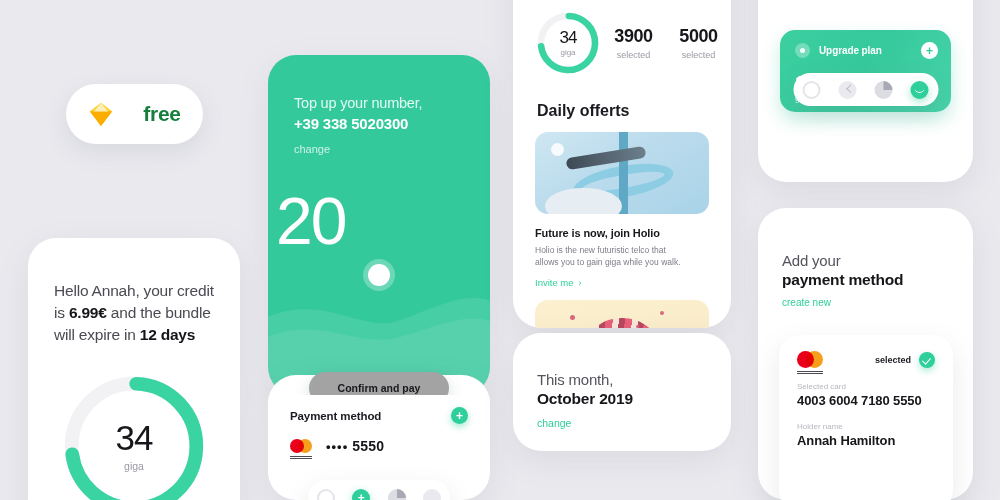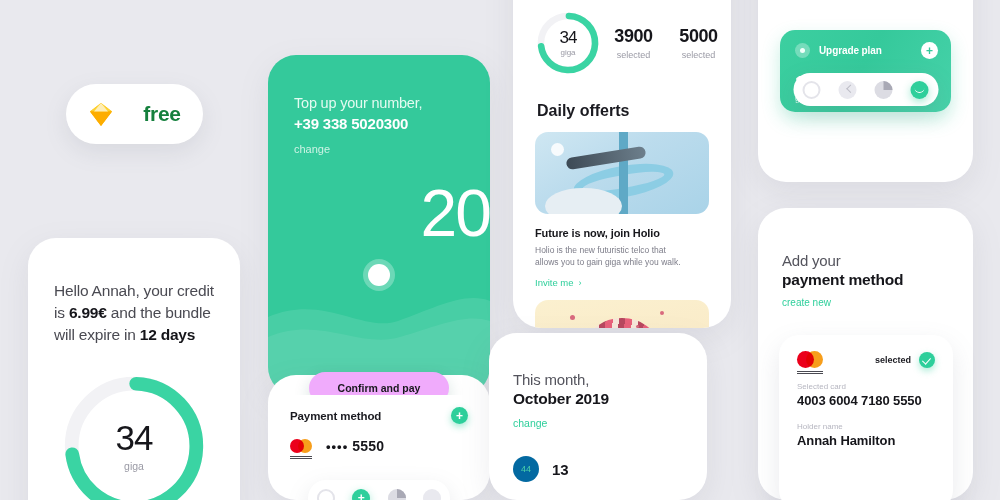--- a/index.html
+++ b/index.html
@@ -49,33 +49,33 @@
   
   #topup-card { left: 268px; top: 55px; width: 222px; height: 340px; border-radius: 28px; background: #34c99b; }
   .topup-inner { position: relative; height: 100%; }
   .wave { position: absolute; left: 0; bottom: 0; width: 100%; }
   .topup-head { padding: 38px 26px 0 26px; position: relative; z-index: 3; }
   .topup-title { font-size: 14.5px; color: #e3fbf1; line-height: 20px; letter-spacing: -0.2px; }
   .topup-number { font-size: 15px; color: #ffffff; font-weight: bold; letter-spacing: -0.2px; line-height: 21px; }
   .topup-change { font-size: 11px; color: #cdf3e5; margin-top: 9px; }
   .topup-amount {
     position: relative; z-index: 3;
-    text-align: right; margin-top: 20px;
+    text-align: left; margin-top: 28px;
     font-size: 66px; color: #ffffff; font-weight: 300; letter-spacing: -2px; padding-left: 8px;
   }
   .slider-knob {
     position: absolute; z-index: 4; left: 50%; top: 209px;
     transform: translateX(-50%);
     width: 22px; height: 22px; border-radius: 50%;
     background: #ffffff; box-shadow: 0 0 0 5px rgba(255,255,255,0.28);
   }
   .confirm-btn {
     position: absolute; z-index: 4; left: 50%; top: 317px; transform: translateX(-50%);
     width: 140px; height: 32px; border-radius: 16px;
-    background: #f0abfc; border: none;
+    background: #a3a3a3; border: none;
     display: flex; align-items: center; justify-content: center;
     font-size: 10.5px; font-weight: bold; color: #18181d;
     font-family: "Liberation Sans", sans-serif;
     box-shadow: 0 6px 16px rgba(20,90,70,0.18);
     cursor: pointer;
   }
 
   
   #payment-card { left: 268px; top: 375px; width: 222px; height: 125px; border-radius: 28px; }
   .pm-row { display: flex; align-items: center; justify-content: space-between; padding: 32px 22px 0 22px; }
@@ -161,21 +161,21 @@
     background: repeating-linear-gradient(100deg,#e8607a 0 7px,#f6e6d9 7px 13px,#b8475f 13px 19px);
   }
   .img-warm .cone {
     position:absolute; left:7%; top:38%; width:0;height:0;
     border-left: 13px solid transparent; border-right: 13px solid transparent;
     border-bottom: 30px solid #f2889c; transform: rotate(-22deg);
   }
   .img-warm .crumb { position:absolute; border-radius:50%; background:#d96a7e; }
 
   
-  #month-card { left: 489px; top: 333px; width: 218px; height: 167px; border-radius: 28px; }
+  #month-card { left: 513px; top: 333px; width: 218px; height: 118px; border-radius: 28px; }
   .month-lead { font-size: 15px; color: #54545d; padding: 38px 0 0 24px; letter-spacing: -0.2px; }
   .month-value { font-size: 15.5px; font-weight: bold; color: #16161b; padding: 2px 0 0 24px; letter-spacing: -0.2px; }
   .month-change { font-size: 10.5px; color: #2ecf9b; padding: 9px 0 0 24px; }
   .month-row { display: flex; align-items: center; gap: 13px; padding: 27px 0 0 24px; }
   .month-badge { width: 26px; height: 26px; border-radius: 50%; background: #0369a1; display:flex; align-items:center; justify-content:center; color:#4bd0aa; font-size: 9px; font-weight: normal; }
   .month-num { font-size: 15px; font-weight: bold; color: #16161b; }
 
   
   #upgrade-card { left: 758px; top: -58px; width: 215px; height: 240px; border-radius: 28px; }
   .upgrade-banner {

